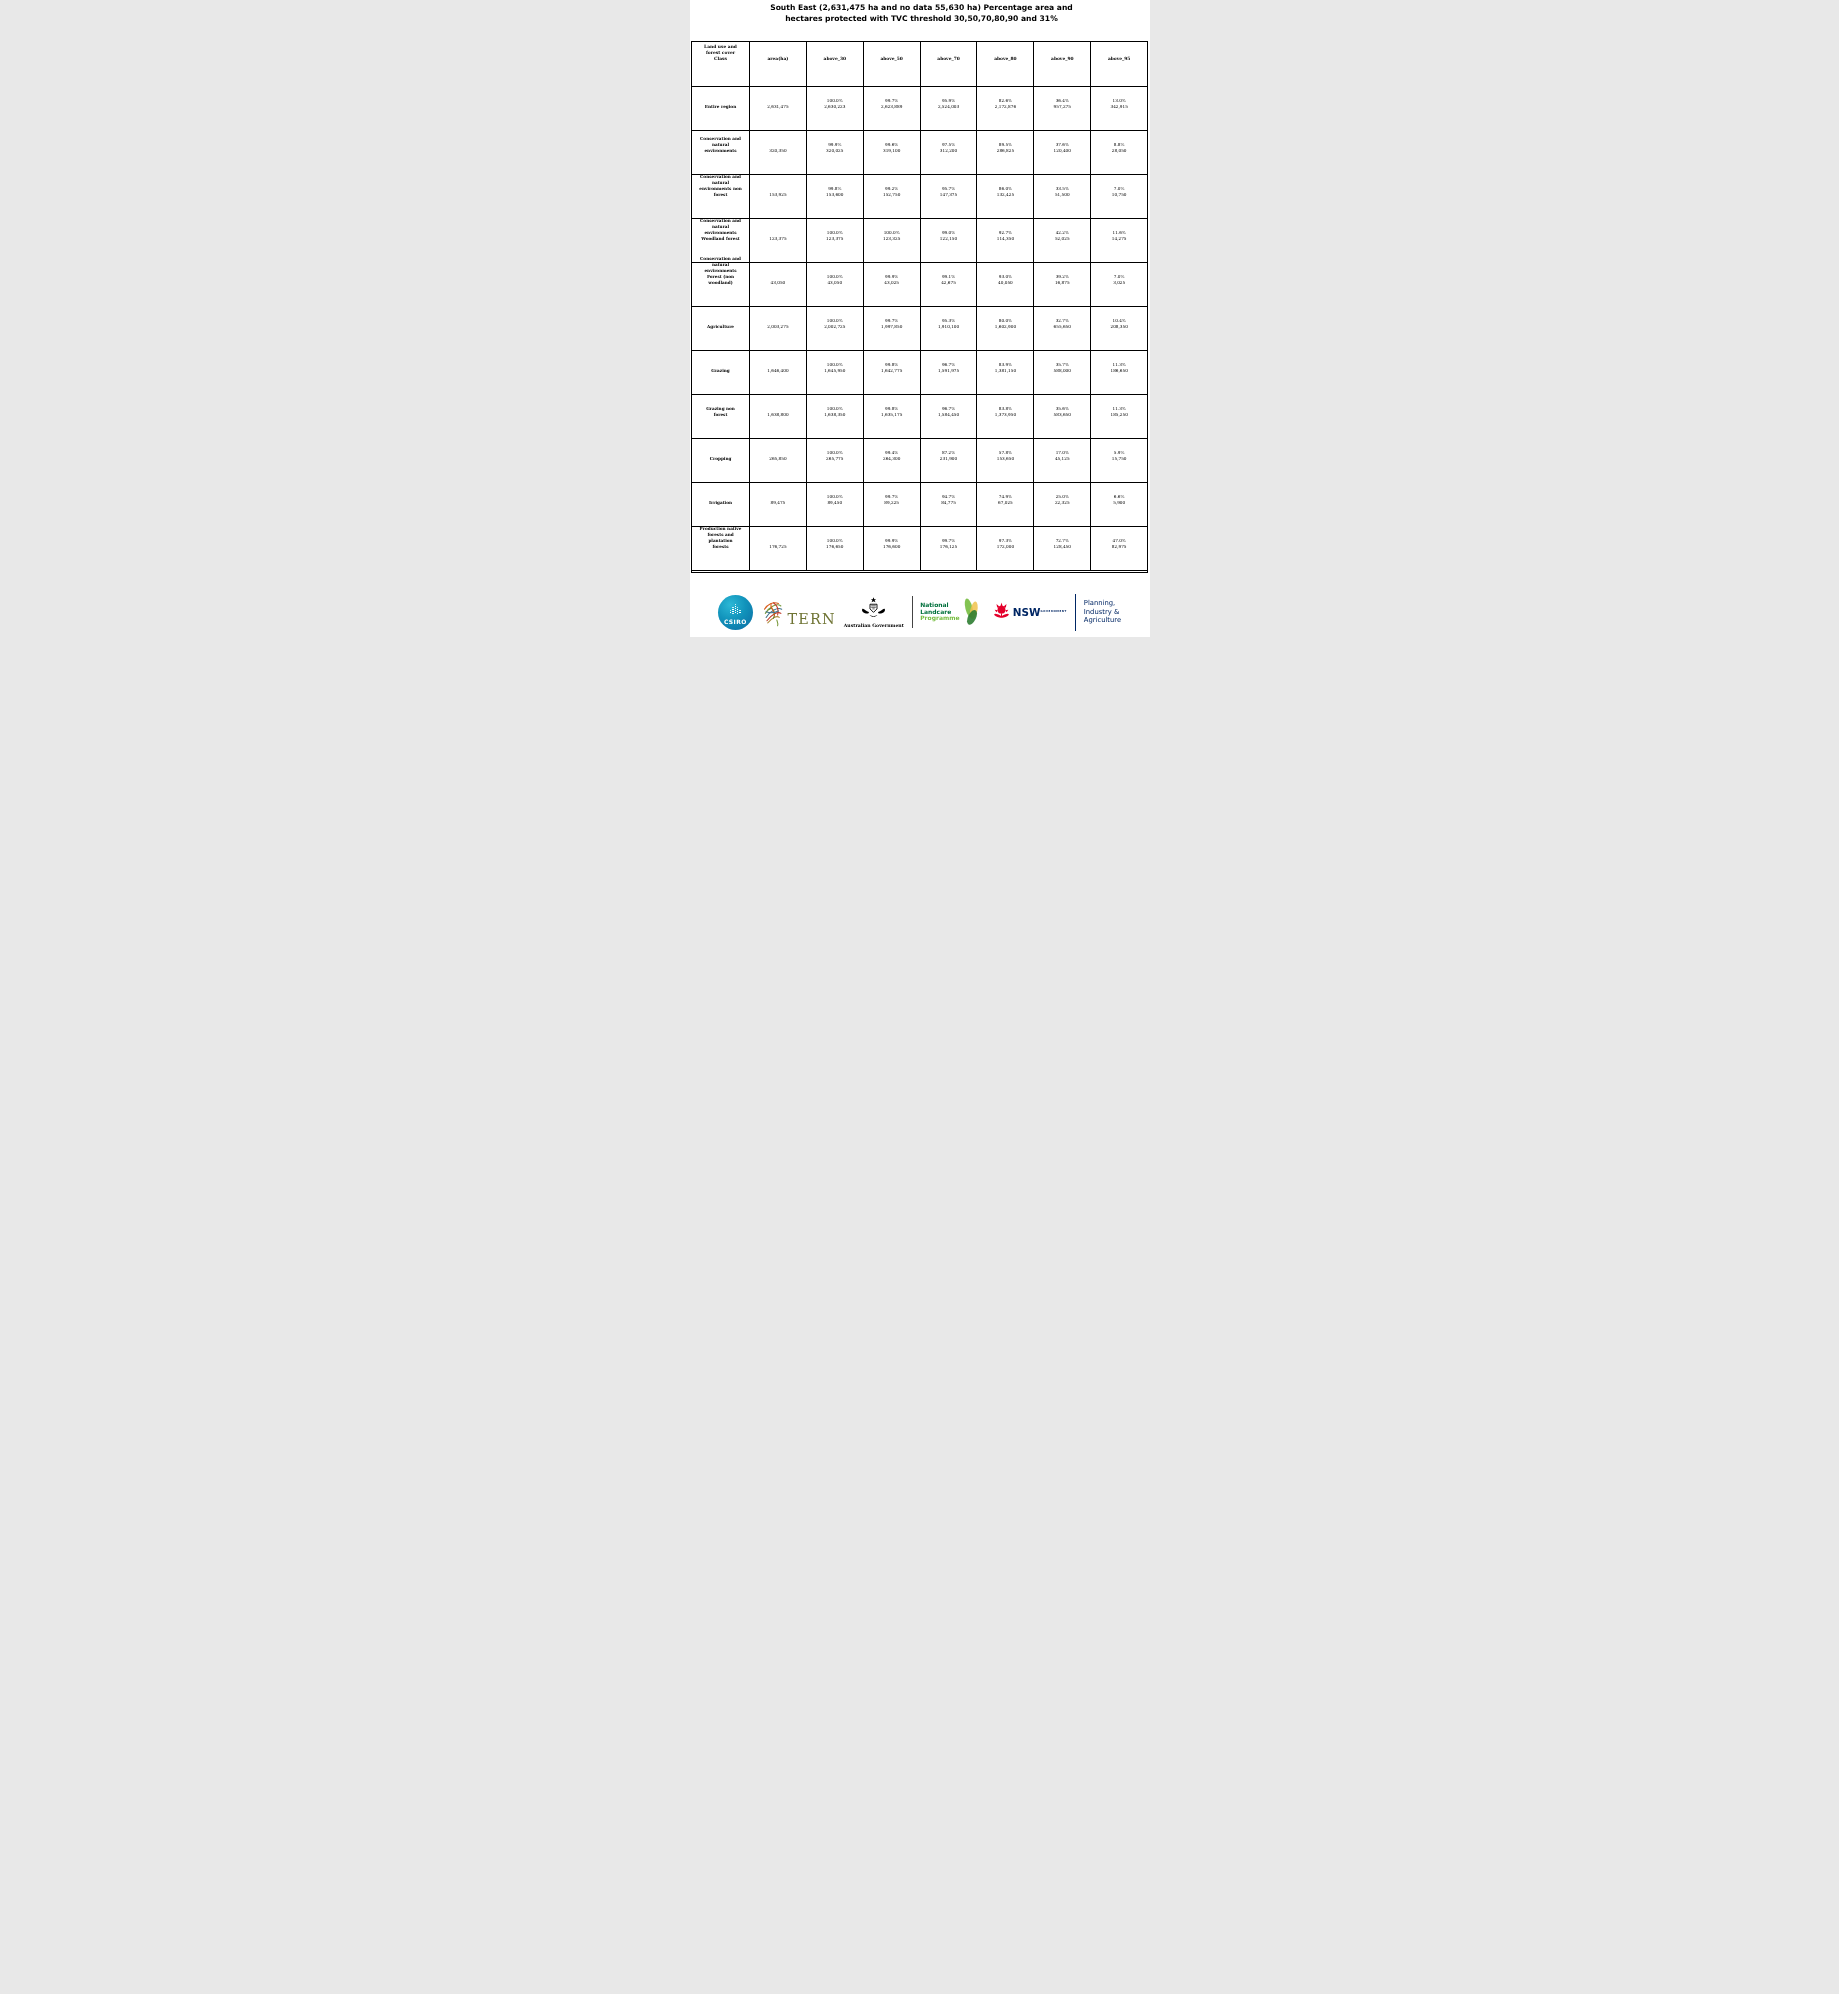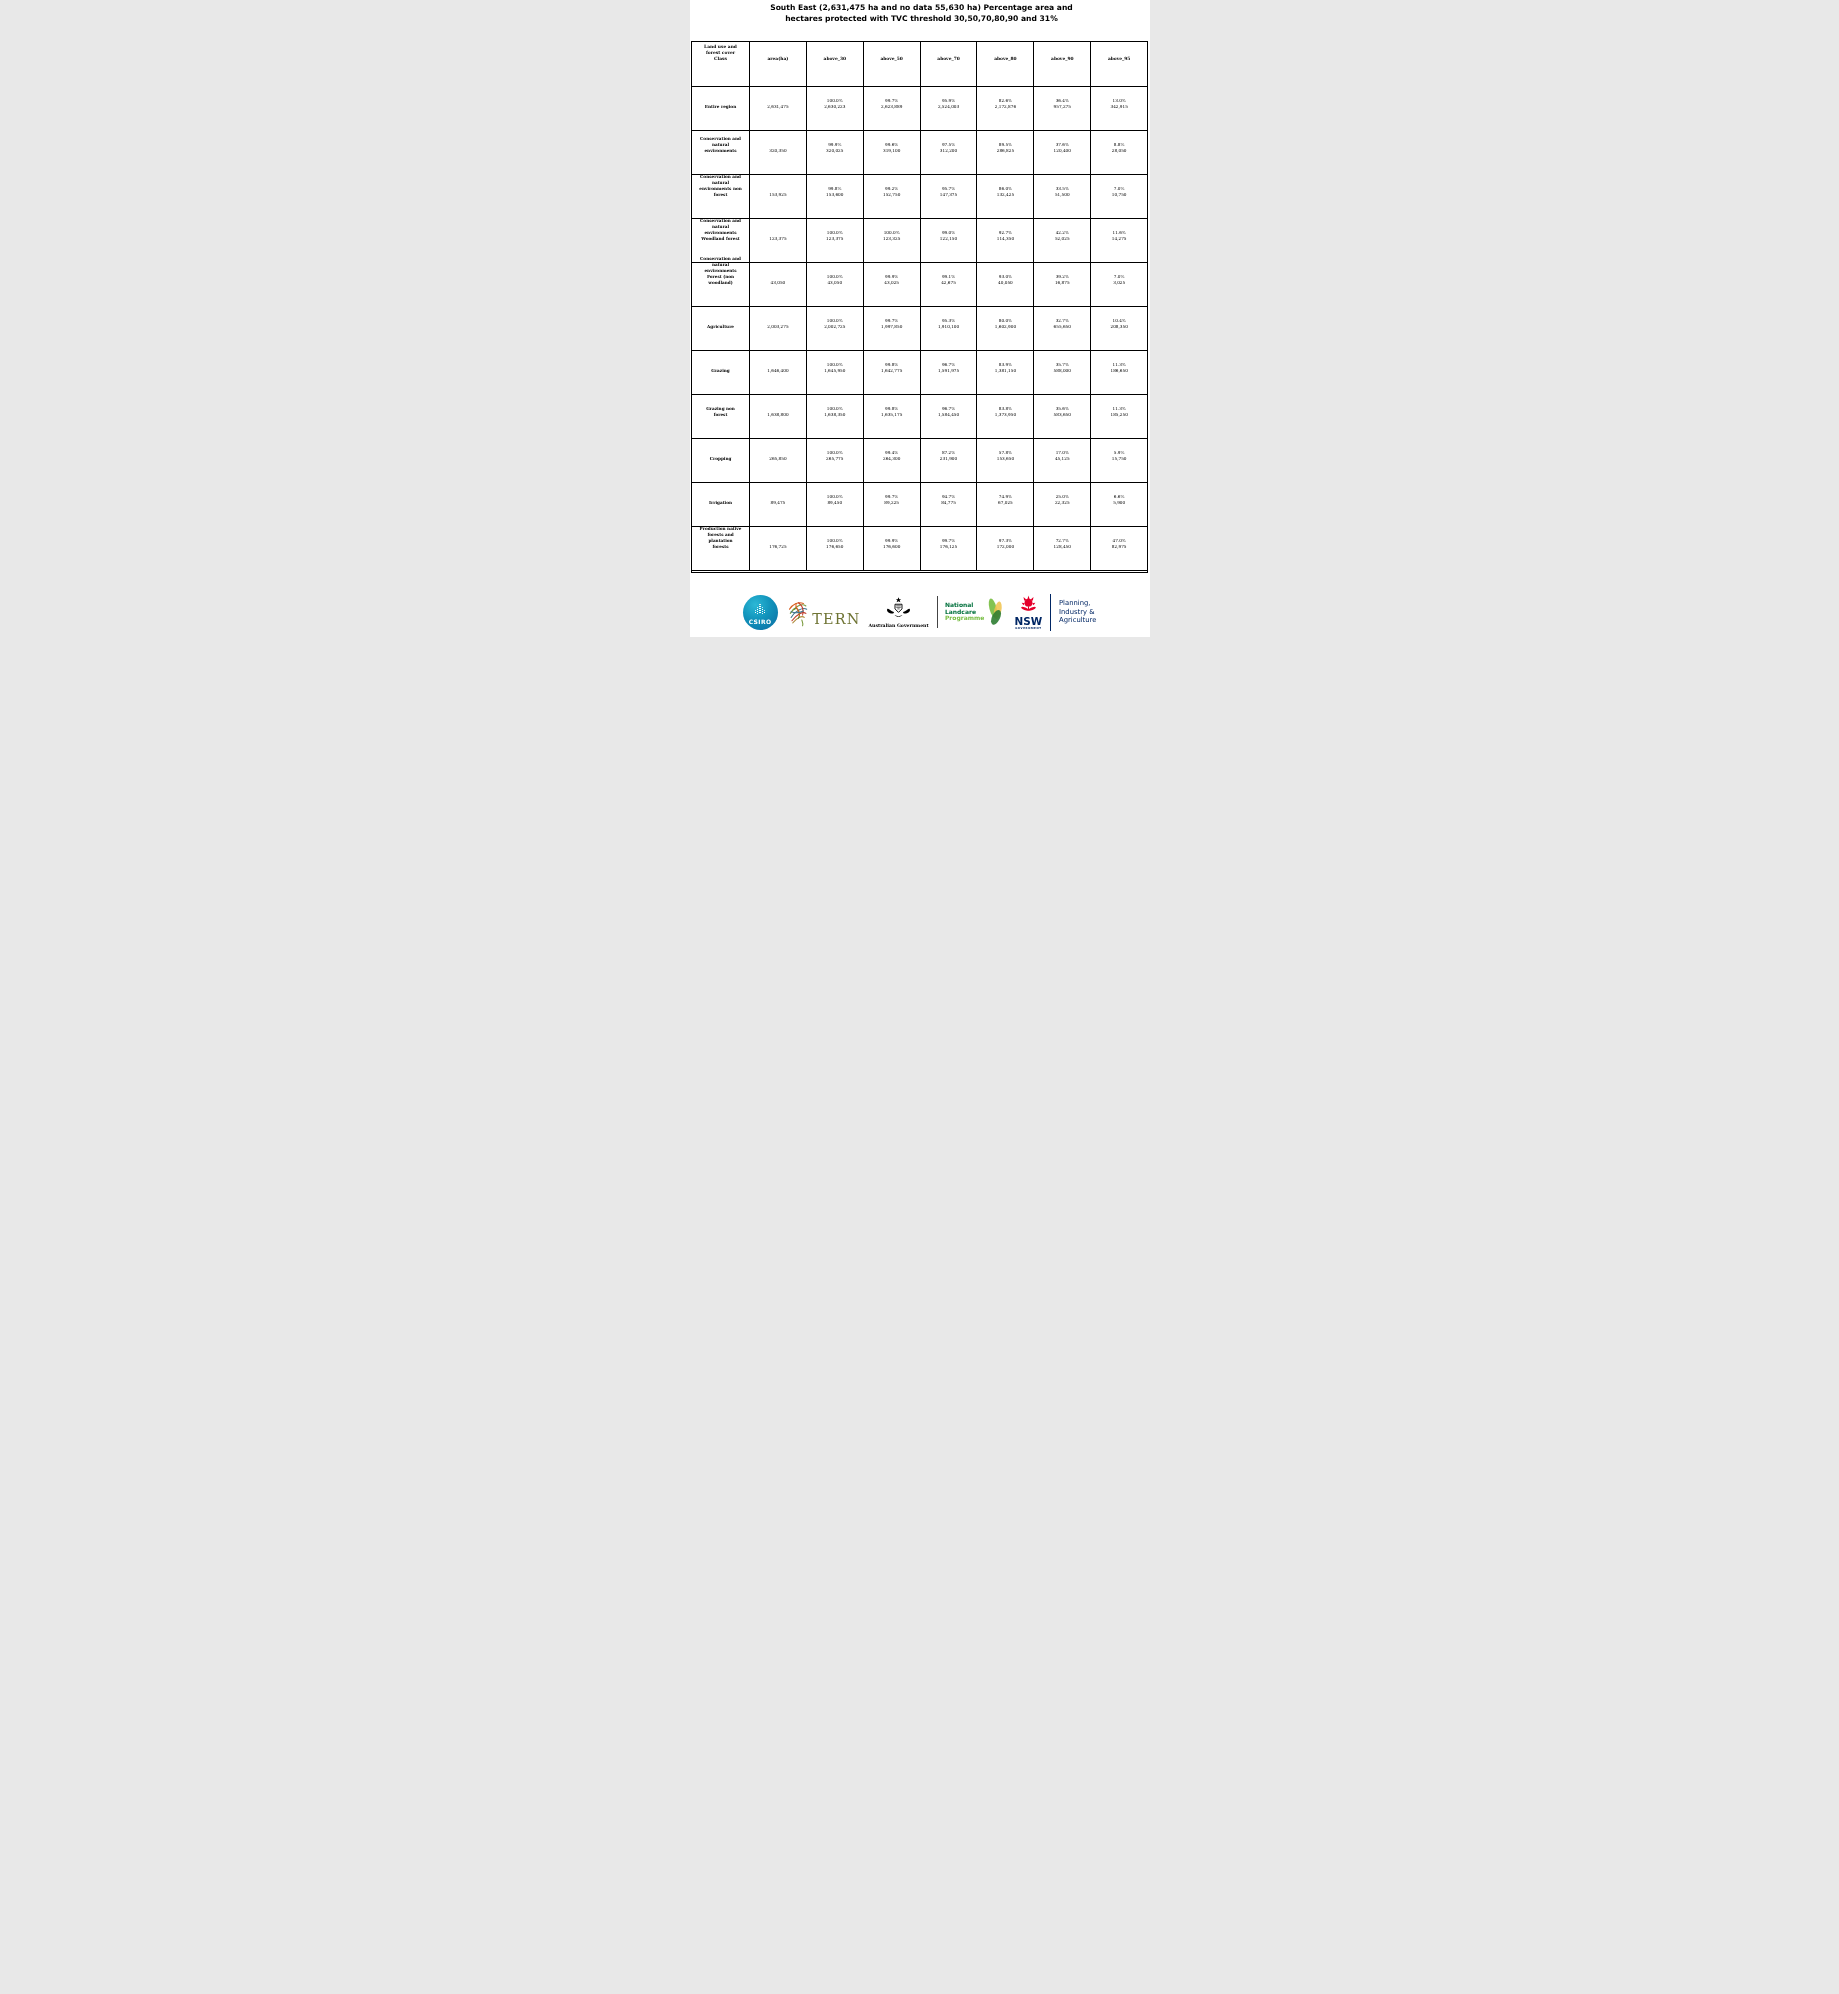--- a/index.html
+++ b/index.html
@@ -32,21 +32,21 @@
               font-family:"DejaVu Sans",sans-serif;font-weight:bold;font-size:6px;letter-spacing:0.4px;}
   .tern{display:flex;align-items:flex-end;gap:1.6px;}
   .tern .txt{font-family:"DejaVu Serif",serif;font-size:14.4px;color:#6f7434;letter-spacing:1.2px;}
   .ausgov{display:flex;flex-direction:column;align-items:center;gap:1.2px;}
   .ausgov .txt{font-family:"DejaVu Serif",serif;font-weight:bold;font-size:4.6px;white-space:nowrap;}
   .vline{width:0.4px;height:32px;background:#444;flex:0 0 auto;}
   .vline.navy{width:0.8px;height:37px;background:#002664;}
   .landcare{display:flex;align-items:center;gap:0;}
   .landcare .lines{font-family:"DejaVu Sans",sans-serif;font-weight:bold;font-size:6px;line-height:6.8px;color:#00703c;text-align:left;}
   .landcare .lines .lt{color:#78be43;font-weight:bold;}
-  .nsw{display:flex;flex-direction:column;align-items:center;}
+  .nsw{display:flex;align-items:center;}
   .nsw .txt{font-family:"DejaVu Sans",sans-serif;font-weight:bold;font-size:10.4px;line-height:10.4px;color:#002664;}
   .nsw .sub{font-family:"DejaVu Sans",sans-serif;font-weight:bold;font-size:2.6px;letter-spacing:0.6px;color:#002664;}
   .pie{font-family:"DejaVu Sans",sans-serif;font-weight:normal;font-size:6.8px;line-height:8.4px;color:#002664;text-align:left;}
 </style>
 </head>
 <body>
 
 <div class="page">
 
   <div class="title">

